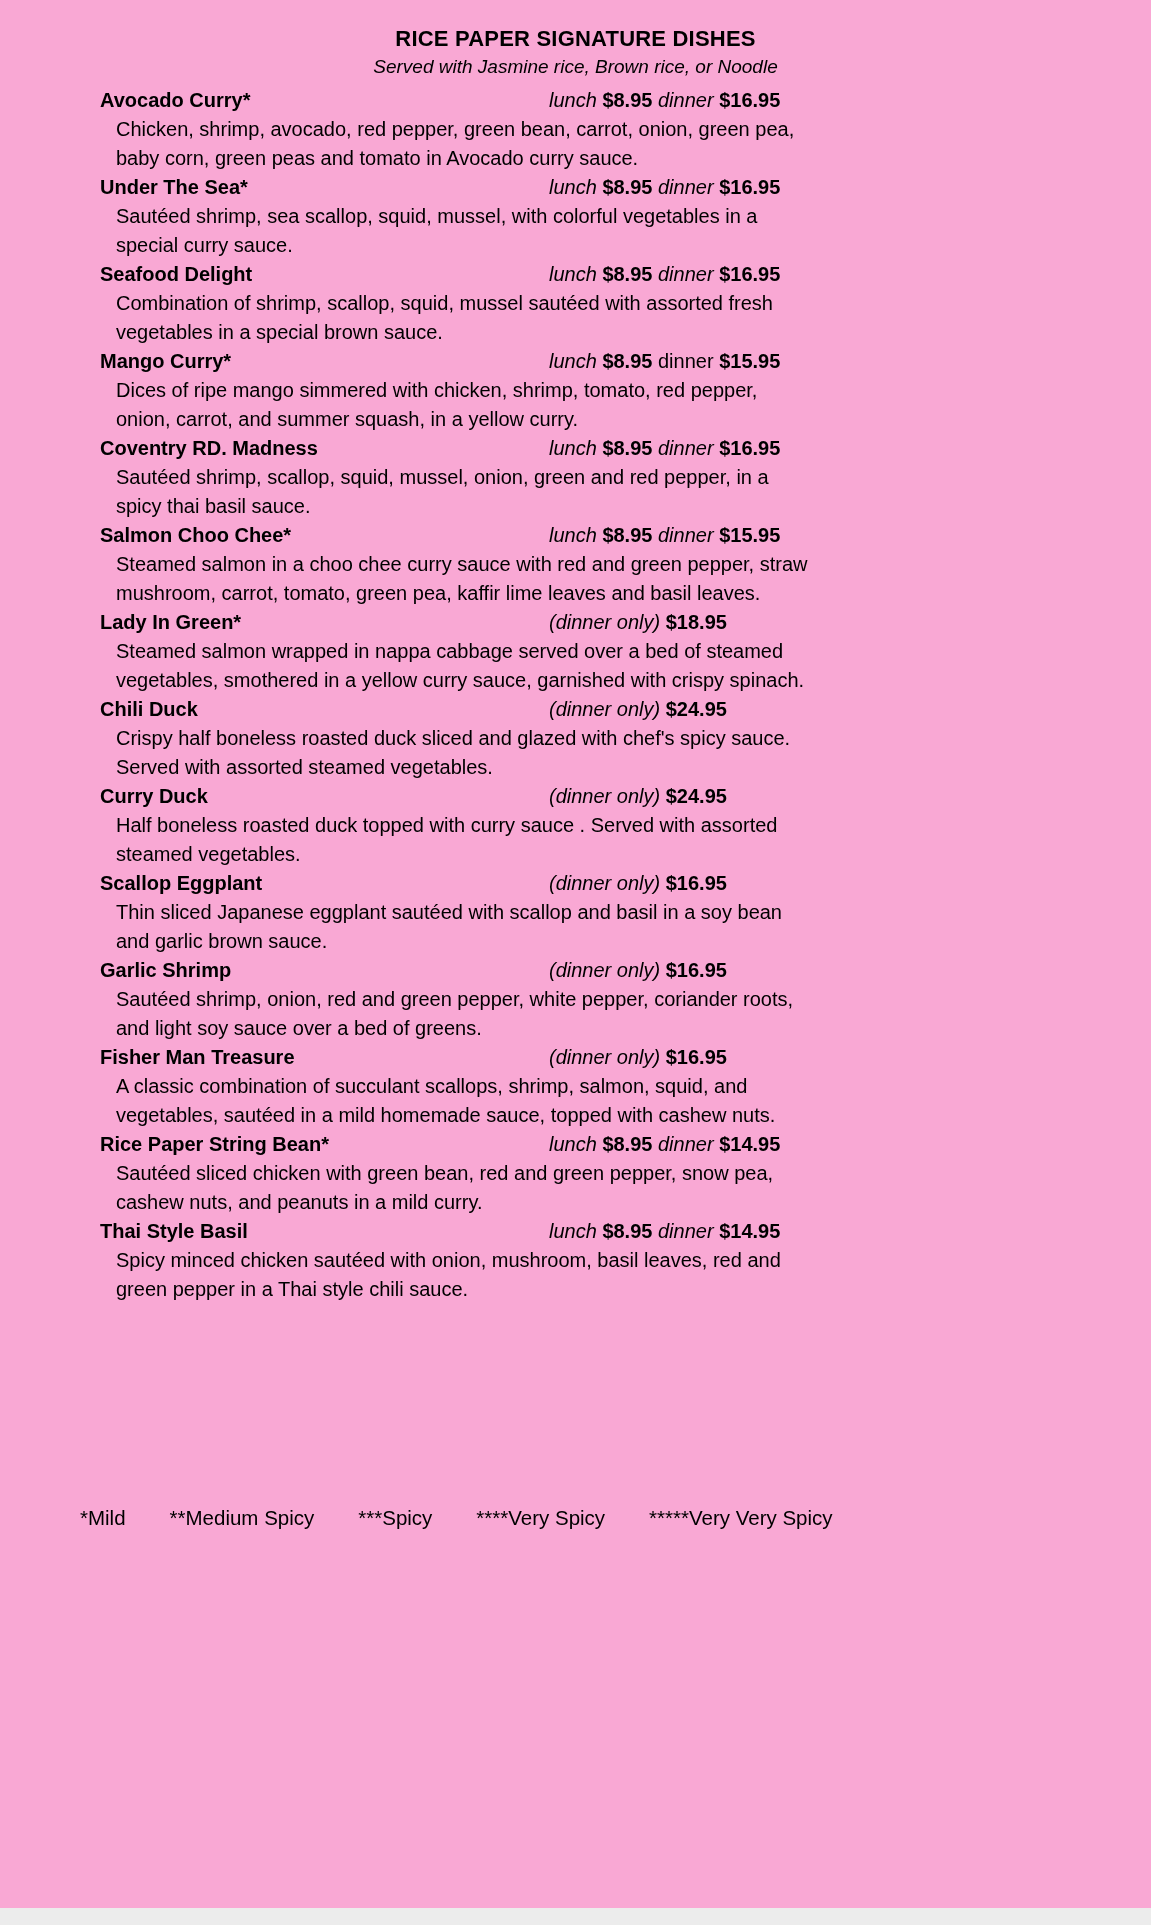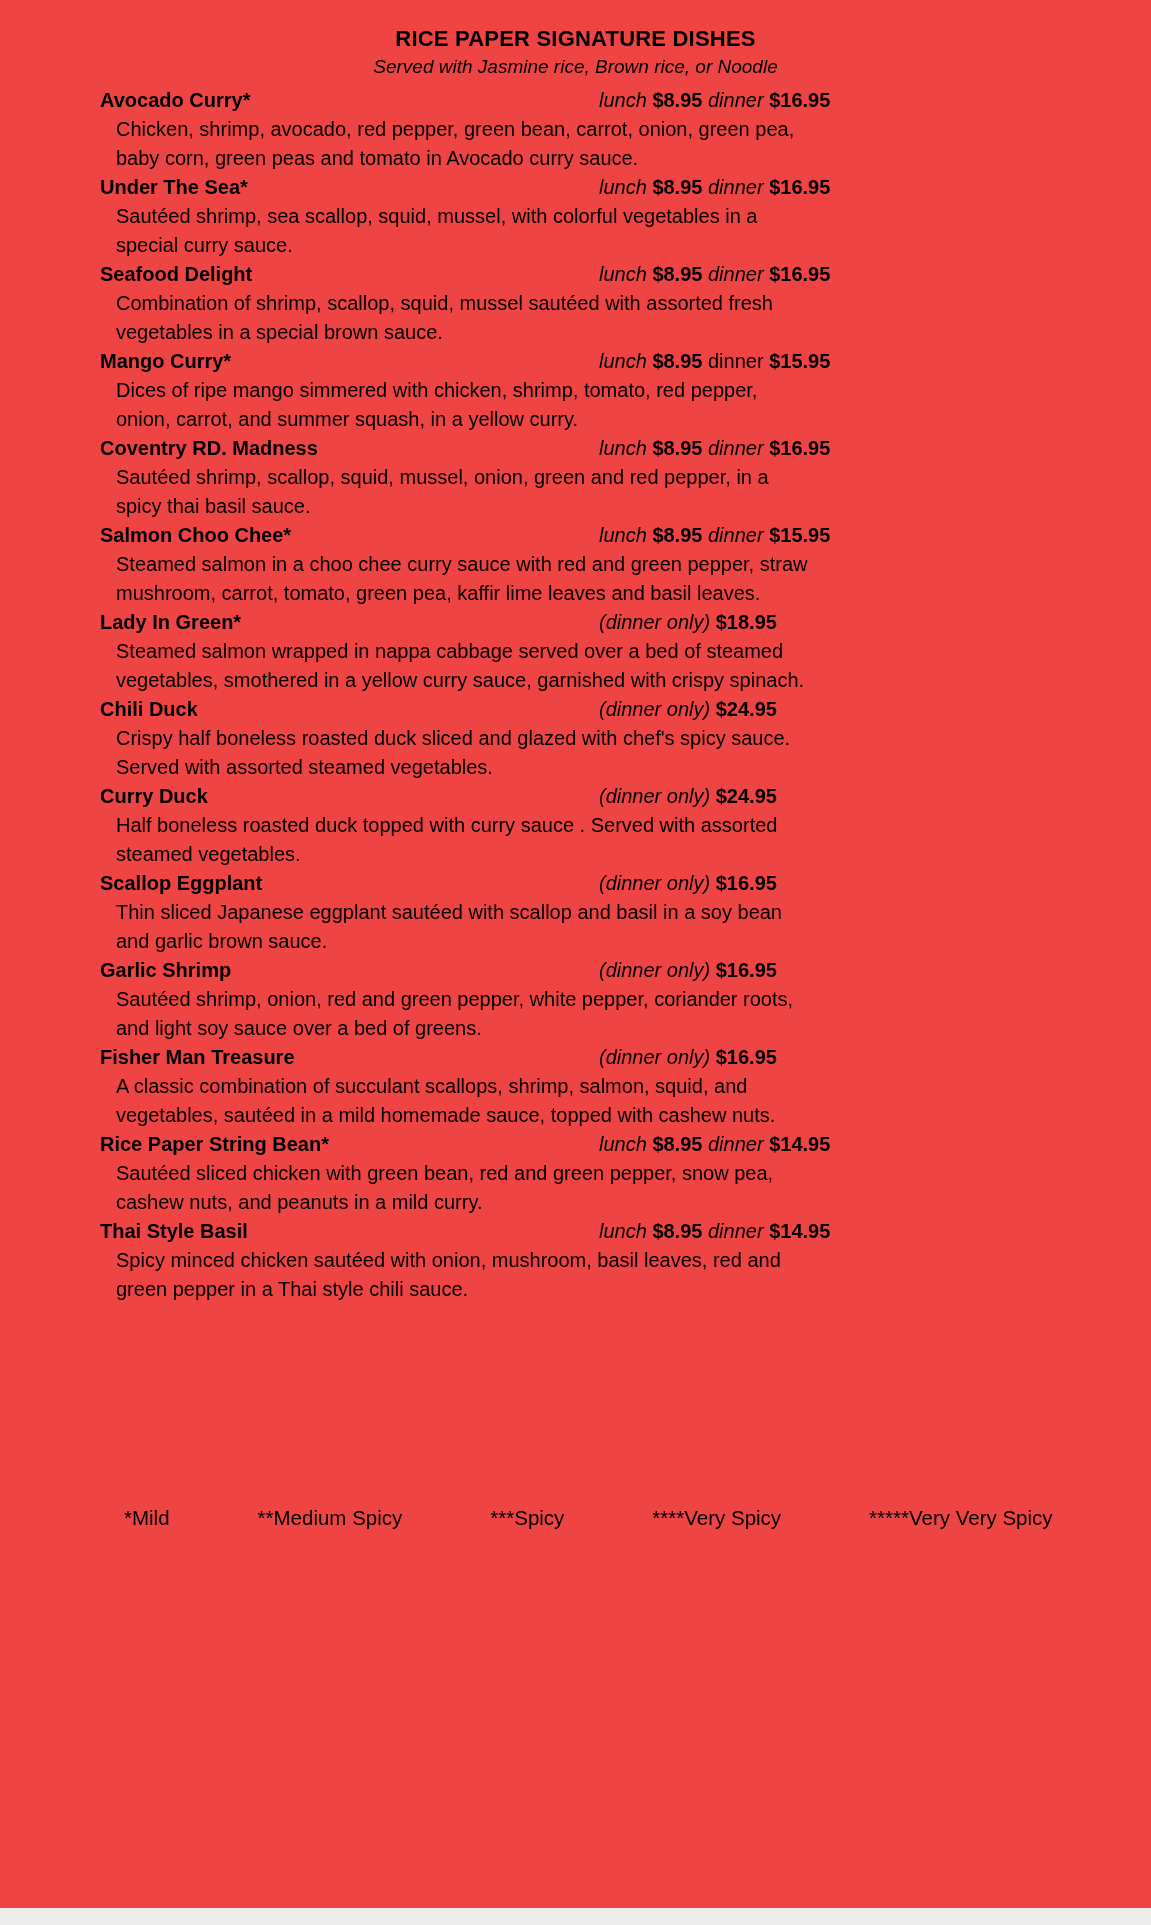--- a/index.html
+++ b/index.html
@@ -5,21 +5,21 @@
   html, body {
     margin: 0;
     padding: 0;
     background: #ffffff;
   }
   .page {
     position: relative;
     width: 1151px;
     height: 1925px;
     margin: 0 auto;
-    background: #ef4444;
+    background: #f9a8d4;
     color: #000000;
     font-family: "Liberation Sans", sans-serif;
     font-size: 20px;
     overflow: hidden;
   }
   .title {
     padding-top: 24px;
     text-align: center;
     font-weight: 700;
     font-size: 22px;
@@ -39,21 +39,21 @@
     margin-left: 100px;
     line-height: 29px;
     white-space: nowrap;
   }
   .item-name {
     font-weight: 700;
     font-size: 20px;
   }
   .item-price {
     position: absolute;
-    left: 499px;
+    left: 449px;
     top: 0;
     font-size: 20px;
   }
   .pi { font-style: italic; }
   .pb { font-weight: 700; }
   .pr { }
   .item-desc {
     margin-left: 116px;
     width: 700px;
     font-size: 20px;
@@ -62,21 +62,20 @@
   .legend {
     position: absolute;
     left: 80px;
     top: 1504px;
     font-size: 20.5px;
     line-height: 28px;
     white-space: nowrap;
   }
   .legend-item {
     margin-right: 44px;
-    margin-left: 44px;
   }
   .legend-item:last-child {
     margin-right: 0;
   }
   .page-edge {
     position: absolute;
     left: 0;
     right: 0;
     bottom: 0;
     height: 17px;

